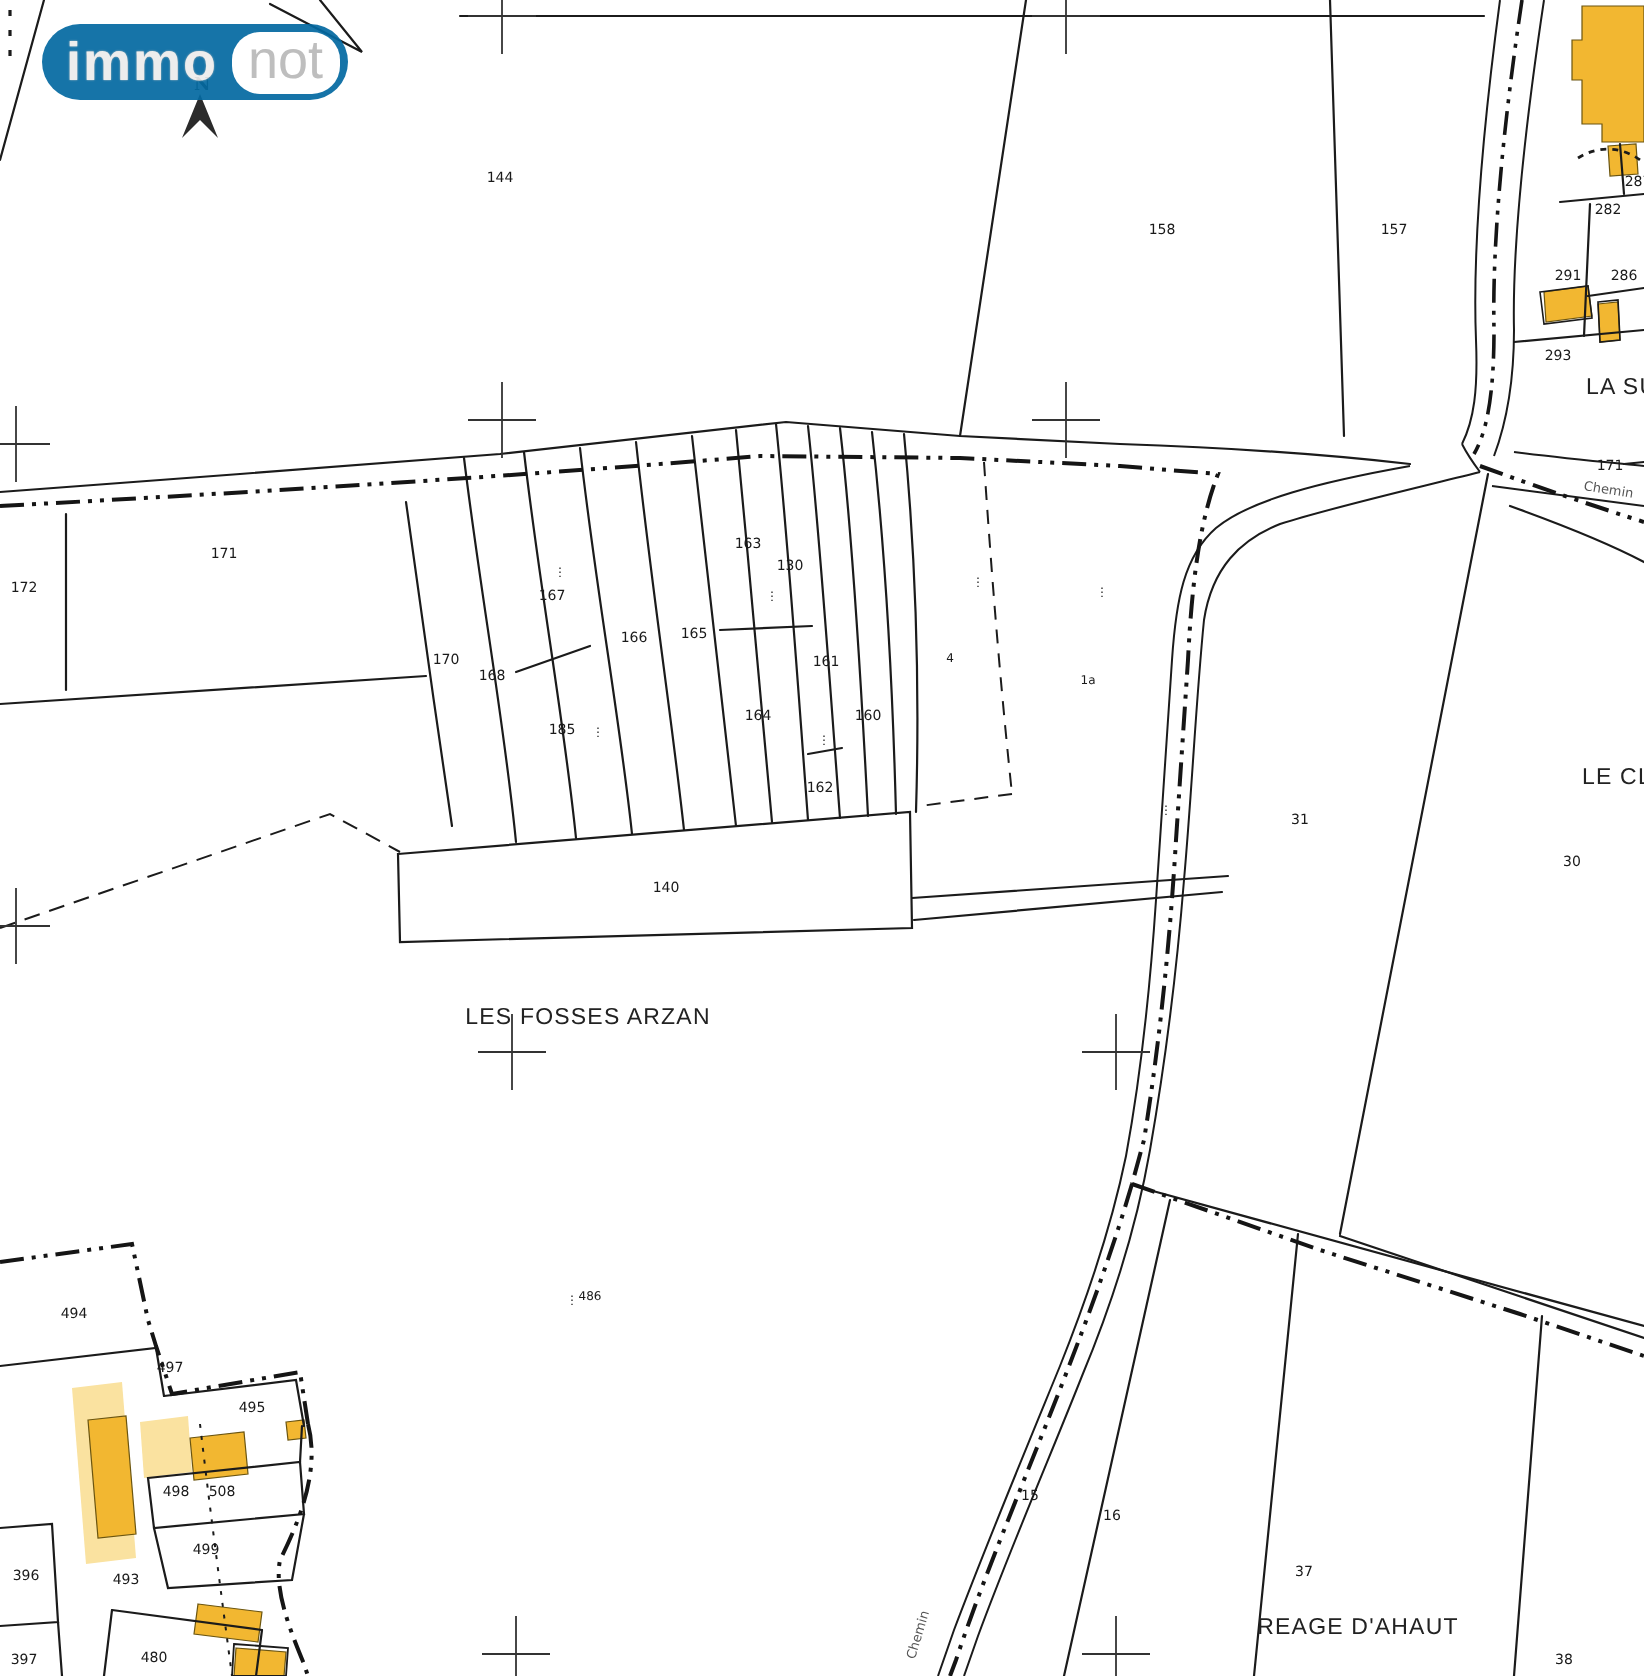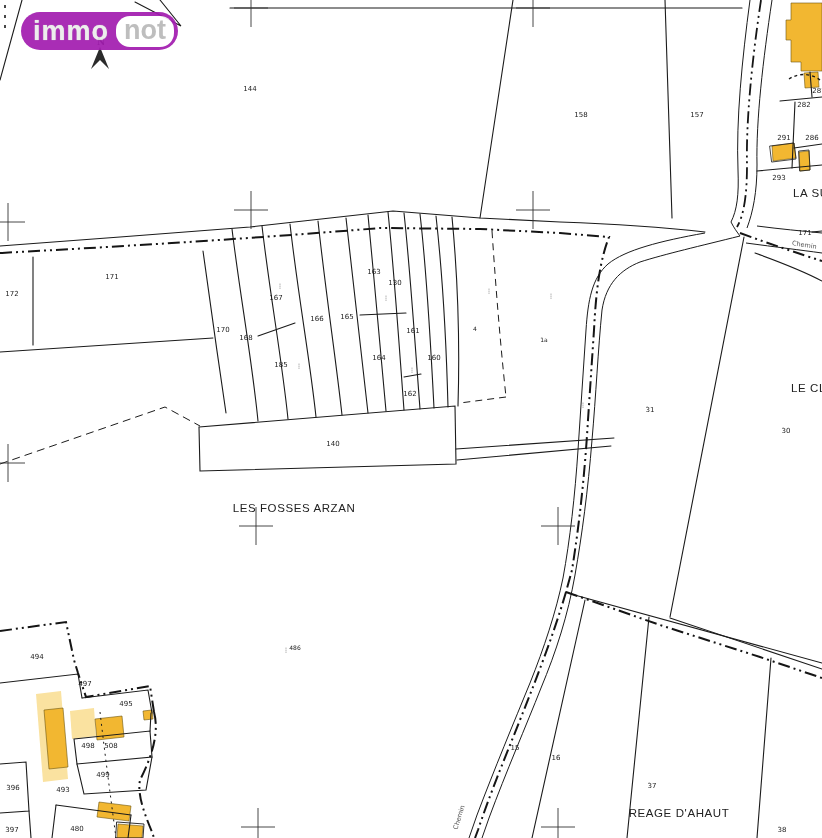--- a/index.html
+++ b/index.html
@@ -1,25 +1,25 @@
 <!DOCTYPE html>
 <html><head>
 <meta charset="utf-8">
 <style>
   html,body{margin:0;padding:0;background:#ffffff;}
   #stage{position:relative;width:822px;height:838px;overflow:hidden;background:#ffffff;
          font-family:"Liberation Sans",sans-serif;}
   svg{position:absolute;left:0;top:0;}
   
   .logo{position:absolute;left:21px;top:12px;height:38px;display:flex;align-items:center;
-        background:#a21caf;border-radius:19px;padding:0 4px 0 12px;opacity:.92;}
+        background:#0369a1;border-radius:19px;padding:0 4px 0 12px;opacity:.92;}
   .logo .immo{font-size:27px;font-weight:700;letter-spacing:1px;color:#ececec;
               text-shadow:0 0 1px #c2c2c2;line-height:1;padding-right:7px;}
   .logo .notbox{background:#ffffff;border-radius:14px;padding:1px 8px 3px 8px;}
-  .logo .notbox span{font-size:27px;font-weight:700;color:#b9b9b9;line-height:1;}
+  .logo .notbox span{font-size:27px;font-weight:400;color:#b9b9b9;line-height:1;}
   
   text{fill:#1a1a1a;}
   .num{font-family:"DejaVu Sans",sans-serif;font-size:7px;}
   .small{font-family:"DejaVu Sans",sans-serif;font-size:6px;}
   .place{font-family:"Liberation Sans",sans-serif;font-size:11.5px;letter-spacing:.6px;fill:#222;}
   .road{font-family:"DejaVu Sans",sans-serif;font-size:6.5px;fill:#555;}
   .mini{font-family:"DejaVu Sans",sans-serif;font-size:6px;fill:#111;}
   .north{font-family:"DejaVu Serif",serif;font-size:9px;font-weight:700;fill:#2b2b2b;}
 </style>
 </head>

